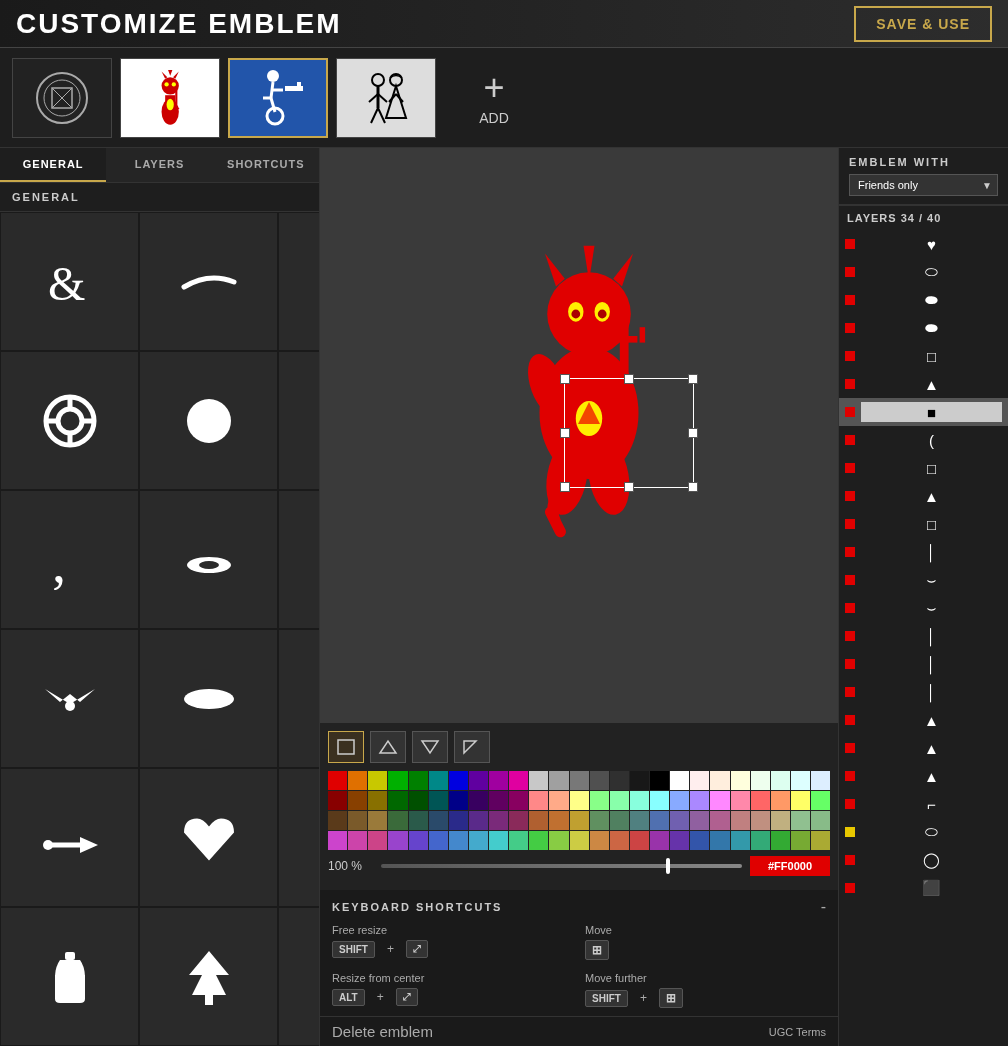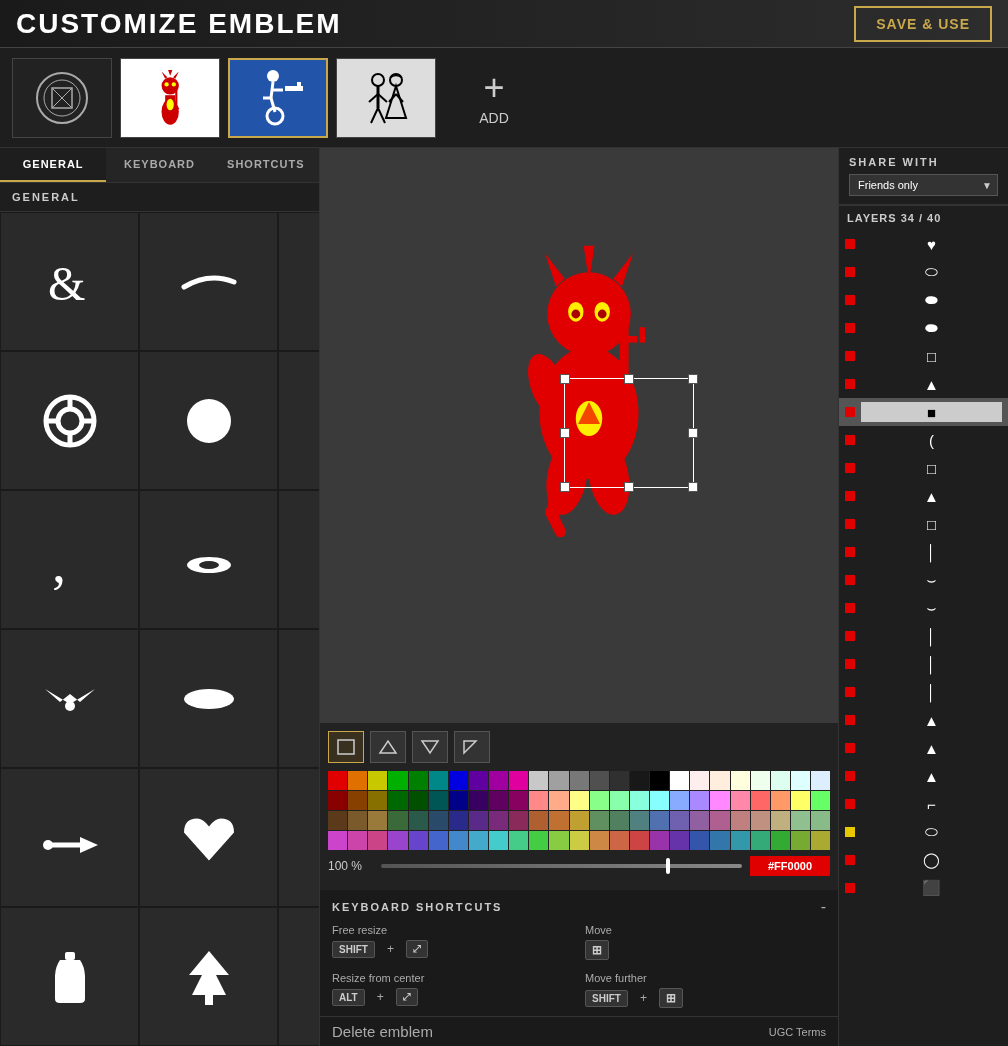--- a/index.html
+++ b/index.html
@@ -475,21 +475,21 @@
     <span class="plus">+</span>
     <span>ADD</span>
   </div>
 </div>
 
 <div id="main-layout">
 
   <div id="left-panel">
     <div id="category-tabs">
       <div class="cat-tab active">GENERAL</div>
-      <div class="cat-tab">KEYBOARD</div>
+      <div class="cat-tab">LAYERS</div>
       <div class="cat-tab">SHORTCUTS</div>
     </div>
     <div id="standard-label">GENERAL</div>
     <div id="symbol-grid">
 
       <div class="symbol-cell">
         <svg viewBox="0 0 60 60" fill="white">
             <text x="8" y="48" font-size="48" font-family="Georgia,serif">&amp;</text>
           </svg>
       </div>
@@ -836,21 +836,21 @@
 
     <div id="bottom-bar">
       <a id="delete-emblem">Delete emblem</a>
       <span id="ugc-terms">UGC Terms</span>
     </div>
   </div>
 
   <div id="right-combined">
 
     <div id="share-area">
-      <div id="share-title">SHARE WITH</div>
+      <div id="share-title">EMBLEM WITH</div>
       <div style="position:relative; margin-top:4px;">
         <select id="share-dropdown">
           <option>Friends only</option>
           <option>Everyone</option>
           <option>Only me</option>
         </select>
         <span style="position:absolute;right:6px;top:50%;transform:translateY(-50%);color:#ccc;font-size:10px;pointer-events:none;">▼</span>
       </div>
     </div>
 

